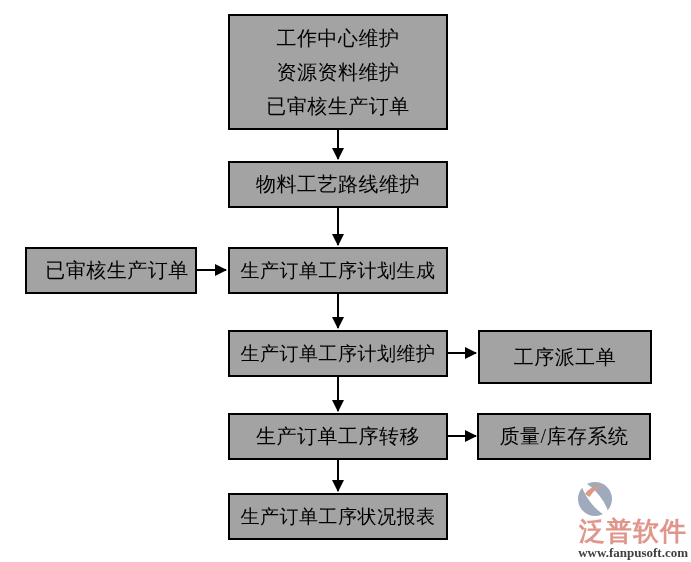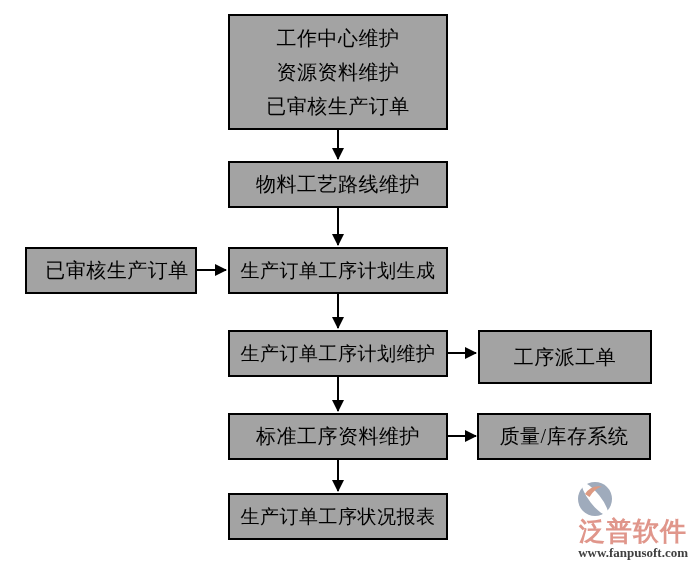--- a/index.html
+++ b/index.html
@@ -109,21 +109,21 @@
 
   <div id="box-plan-maintain" class="box main-col">
     <span>生产订单工序计划维护</span>
   </div>
 
   <div id="box-dispatch" class="box">
     <span>工序派工单</span>
   </div>
 
   <div id="box-transfer" class="box main-col">
-    <span>标准工序资料维护</span>
+    <span>生产订单工序转移</span>
   </div>
 
   <div id="box-status-report" class="box main-col">
     <span>生产订单工序状况报表</span>
   </div>
 
   <div id="box-quality" class="box">
     <span>质量/库存系统</span>
   </div>
 

